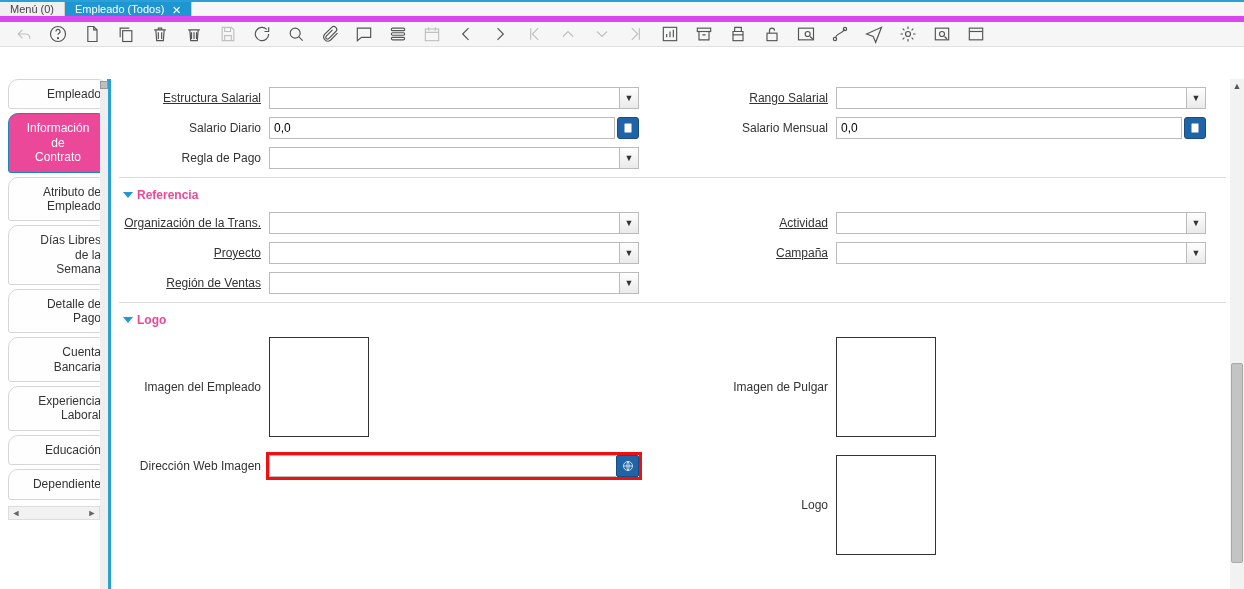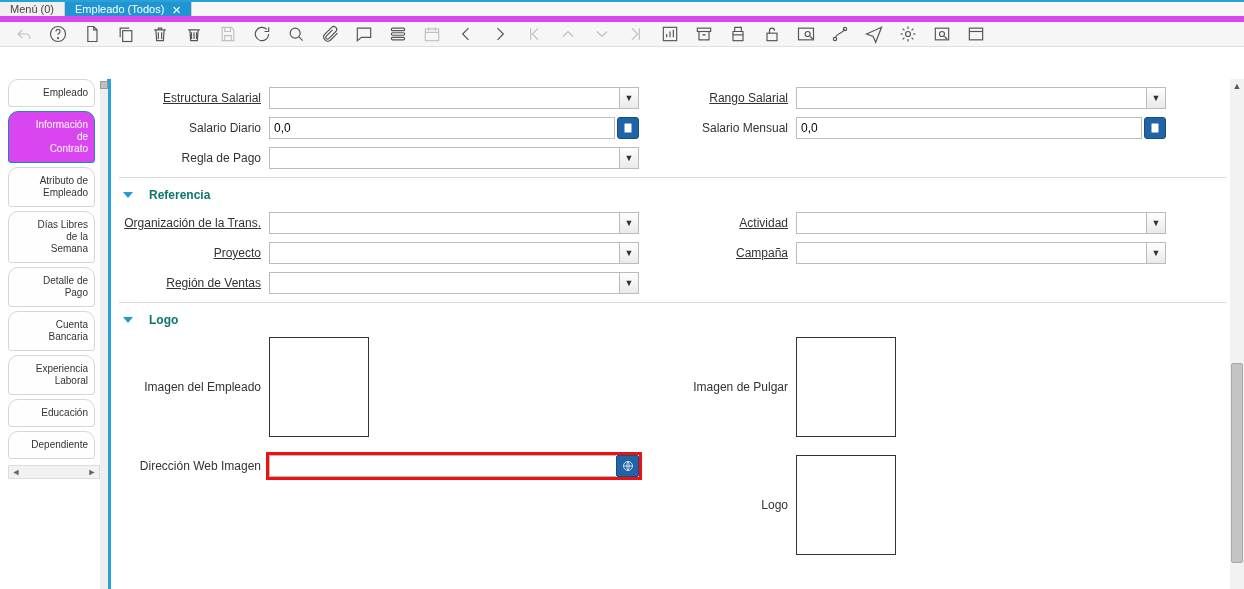--- a/index.html
+++ b/index.html
@@ -15,50 +15,50 @@
   .toolbar { height: 44px; background: #f6f6f6; border-bottom: 1px solid #e0e0e0; display: flex; align-items: center; padding: 0 12px; gap: 10px; }
   .tool-btn { width: 24px; height: 24px; display: flex; align-items: center; justify-content: center; color: #555; cursor: pointer; border-radius: 2px; }
   .tool-btn.disabled { color: #c0c0c0; cursor: default; }
   .tool-btn svg { width: 20px; height: 20px; stroke: currentColor; fill: none; stroke-width: 1.4; }
   
   .workspace { flex: 1; background: #fff; display: flex; position: relative; padding-top: 32px; }
   
   .side-col { width: 108px; display: flex; flex-direction: column; align-items: stretch; position: relative; }
   .side-scroll-track { position: absolute; right: 0; top: 2px; bottom: 8px; width: 8px; background: #eee; }
   .side-scroll-thumb { position: absolute; left: 0; right: 0; height: 8px; background: #bfbfbf; border: 1px solid #999; }
-  .side-tab { margin-left: 8px; margin-right: 13px; margin-bottom: 4px; background: #fefefe; border: 1px solid #d6d6d6; border-radius: 10px 10px 3px 3px; padding: 7px 6px; text-align: right; font-size: 10px; color: #333; line-height: 1.2; cursor: pointer; box-shadow: 0 0 0 rgba(0,0,0,0); }
-  .side-tab.active { background: #d946ef; color: #fff; border-color: #1a86c0; }
+  .side-tab { margin-left: 8px; margin-right: 0; margin-bottom: 4px; background: #fefefe; border: 1px solid #d6d6d6; border-radius: 10px 10px 3px 3px; padding: 7px 6px; text-align: right; font-size: 12px; color: #333; line-height: 1.2; cursor: pointer; box-shadow: 0 0 0 rgba(0,0,0,0); }
+  .side-tab.active { background: #ec4899; color: #fff; border-color: #1a86c0; text-align: center; }
   .side-hscroll { height: 14px; margin: 2px 8px 0 8px; background: #f2f2f2; border: 1px solid #ddd; display: flex; align-items: center; justify-content: space-between; padding: 0 2px; }
   .side-hscroll .arr { width: 10px; height: 10px; display: flex; align-items: center; justify-content: center; color: #666; font-size: 9px; }
   
   .accent-bar { width: 4px; background: #2aa0d8; margin-left: -1px; }
   
   .form-area { flex: 1; overflow: auto; position: relative; padding: 8px 18px 40px 8px; }
   .form-scroll-track { position: absolute; right: 0; top: 0; bottom: 0; width: 14px; background: #f2f2f2; }
   .form-scroll-thumb { position: absolute; left: 1px; right: 1px; top: 284px; height: 200px; background: #c4c4c4; border: 1px solid #a9a9a9; border-radius: 2px; }
   .form-scroll-arr { position: absolute; left: 0; right: 0; height: 14px; display:flex; align-items:center; justify-content:center; font-size:9px; color:#555; }
   .form-scroll-arr.top { top: 0; }
   .form-scroll-arr.bot { bottom: 0; }
   .row { display: flex; align-items: center; margin-bottom: 8px; }
   .col { display: flex; align-items: center; }
   .col.left { width: 520px; }
-  .col.right { width: 520px; margin-left: auto; margin-right: 60px; }
+  .col.right { width: 520px; margin-left: auto; margin-right: 20px; }
   .lbl { width: 150px; text-align: right; padding-right: 8px; font-size: 12px; color: #333; }
   .lbl.link { text-decoration: underline; cursor: pointer; }
   .field { flex: 1; display: flex; }
   .txt, .num, .sel-input { height: 22px; border: 1px solid #bbb; font-size: 12px; padding: 0 4px; background: #fff; width: 100%; }
   .num { text-align: left; }
   .sel { display:flex; width:100%; }
   .sel-btn { width: 20px; height: 22px; border: 1px solid #bbb; border-left: none; background: linear-gradient(#fefefe,#eaeaea); display:flex; align-items:center; justify-content:center; font-size:9px; color:#333; cursor:pointer; }
   .icon-btn { width: 24px; height: 22px; background: #2063a6; border: 1px solid #164d82; display:flex; align-items:center; justify-content:center; margin-left: 2px; color:#fff; border-radius:3px; cursor:pointer; }
   .icon-btn svg { width:12px; height:12px; fill:#fff; }
   
   .section { display:flex; align-items:center; margin: 10px 0 10px 6px; }
   .section .tri { width:0; height:0; border-top: 5px solid transparent; border-bottom: 5px solid transparent; border-left: 6px solid #2497d4; transform: rotate(90deg); margin-right: 6px; }
-  .section .title { font-weight: 700; color: #0f766e; font-size: 12px; margin-left: 12px; }
+  .section .title { font-weight: 700; color: #ec4899; font-size: 12px; }
   .section-line { border: none; border-top: 1px solid #dcdcdc; margin: 2px 0 8px 0; }
   
   .img-box-sm { width: 100px; height: 100px; border: 1px solid #333; background:#fff; }
   .img-box-lg { width: 100px; height: 100px; border: 1px solid #333; background:#fff; }
   
   .highlighted { outline: 3px solid #e11; }
   .url-btn { width: 24px; height: 22px; background: #2063a6; border:1px solid #164d82; color:#fff; display:flex; align-items:center; justify-content:center; border-radius:2px; }
   .url-btn svg { width:12px; height:12px; stroke:#fff; fill:none; stroke-width:1.5; }
 </style>
 </head>

